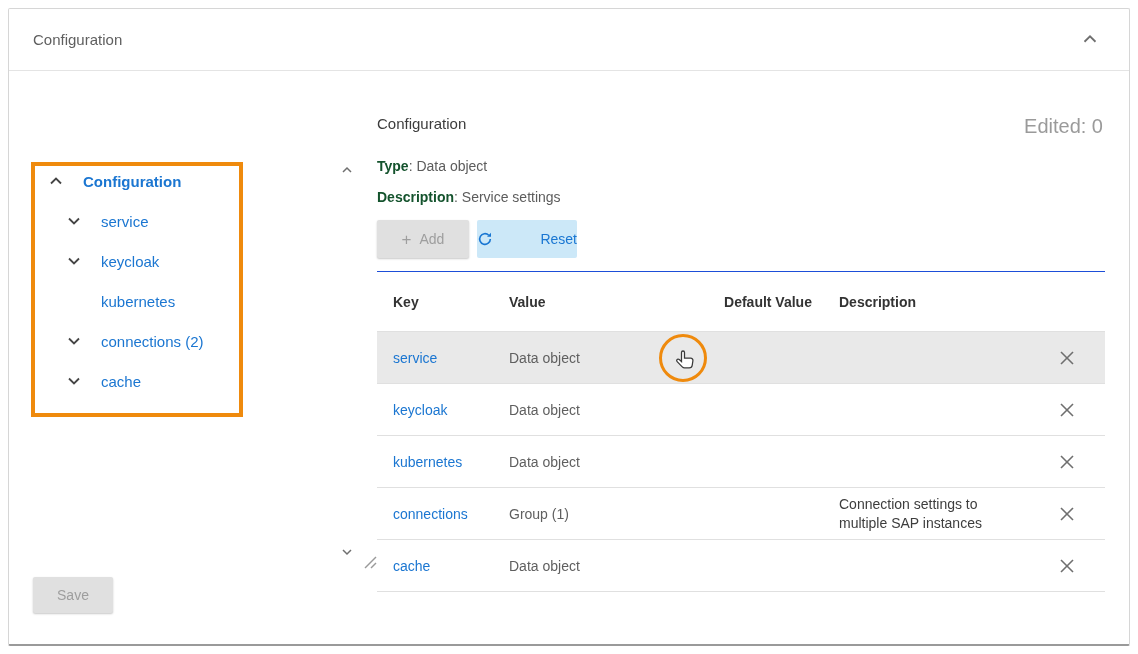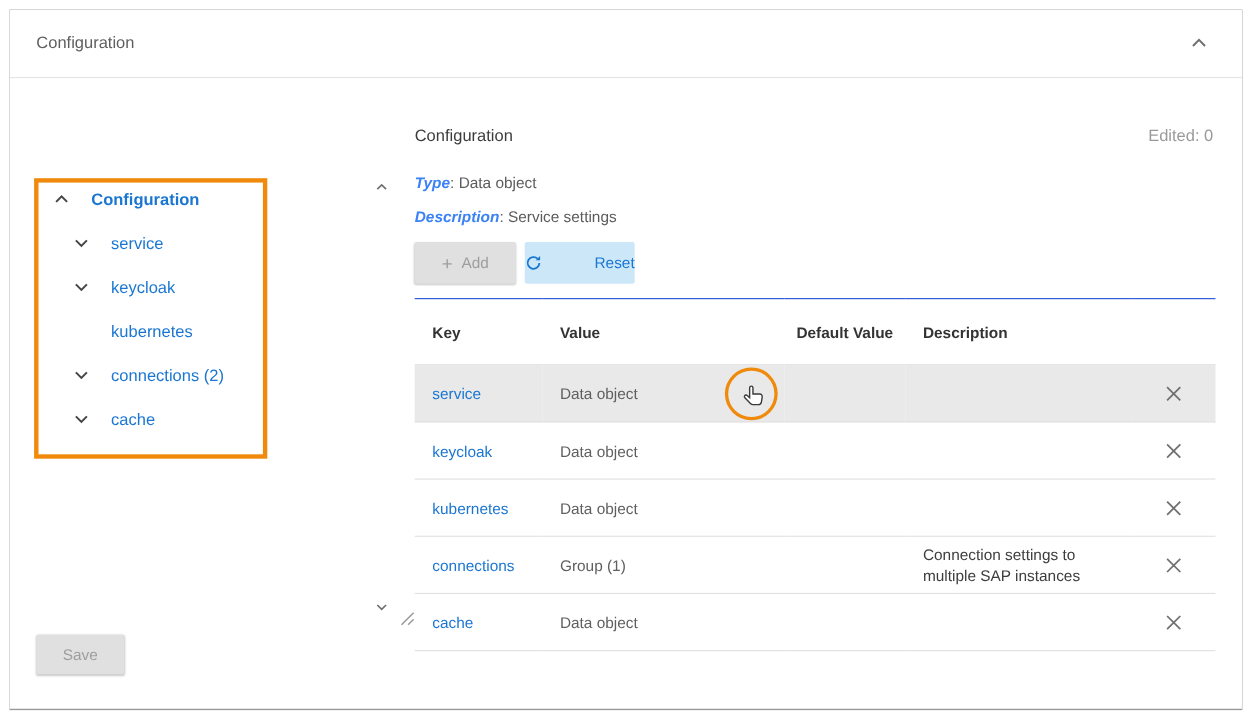--- a/index.html
+++ b/index.html
@@ -47,23 +47,23 @@
 
   .btn { border:none; border-radius:2px; font-size:14px; cursor:pointer;
          font-family:"Liberation Sans", sans-serif;
          box-shadow:0 1px 2px rgba(0,0,0,0.22); display:inline-flex; align-items:center; justify-content:center; gap:8px; }
   .btn.gray { background:#e0e0e0; color:#9e9e9e; }
   .btn.blue { background:#cce8f8; color:#1976d2; box-shadow:none;justify-content:space-between; }
   .save-btn { position:absolute; left:24px; top:568px; width:80px; height:36px; }
 
   
   .right-title { position:absolute; left:368px; top:106px; font-size:15px; color:#3c3c3c; }
-  .edited { position:absolute; right:26px; top:106px; font-size:15px; color:#9a9a9a; }
+  .edited { position:absolute; right:26px; top:106px; font-size:20px; color:#9a9a9a; }
   .meta-line { position:absolute; left:368px; font-size:14px; color:#5c5c5c; }
-  .meta-line .b { font-weight:700; color:#3b82f6;font-style:italic; }
+  .meta-line .b { font-weight:700; color:#14532d; }
   .type-line { top:149px; } .desc-line { top:180px; }
   .actions { position:absolute; left:368px; top:211px; display:flex; gap:8px; }
   .add-btn { width:92px; height:38px; }
   .reset-btn { width:100px; height:38px; }
   .plus-glyph { font-size:17px; line-height:1; color:#9e9e9e; }
 
   .cfg-table { position:absolute; left:368px; top:262px; width:728px; border-collapse:collapse; table-layout:fixed; }
   .cfg-table thead tr { height:60px; border-top:1px solid #1d4ed8; border-bottom:1px solid #e0e0e0; }
   .cfg-table th { font-size:14px; font-weight:700; color:#333; text-align:left; padding-left:16px; vertical-align:middle; }
   .cfg-table th.center { text-align:center; padding:0 6px; }

